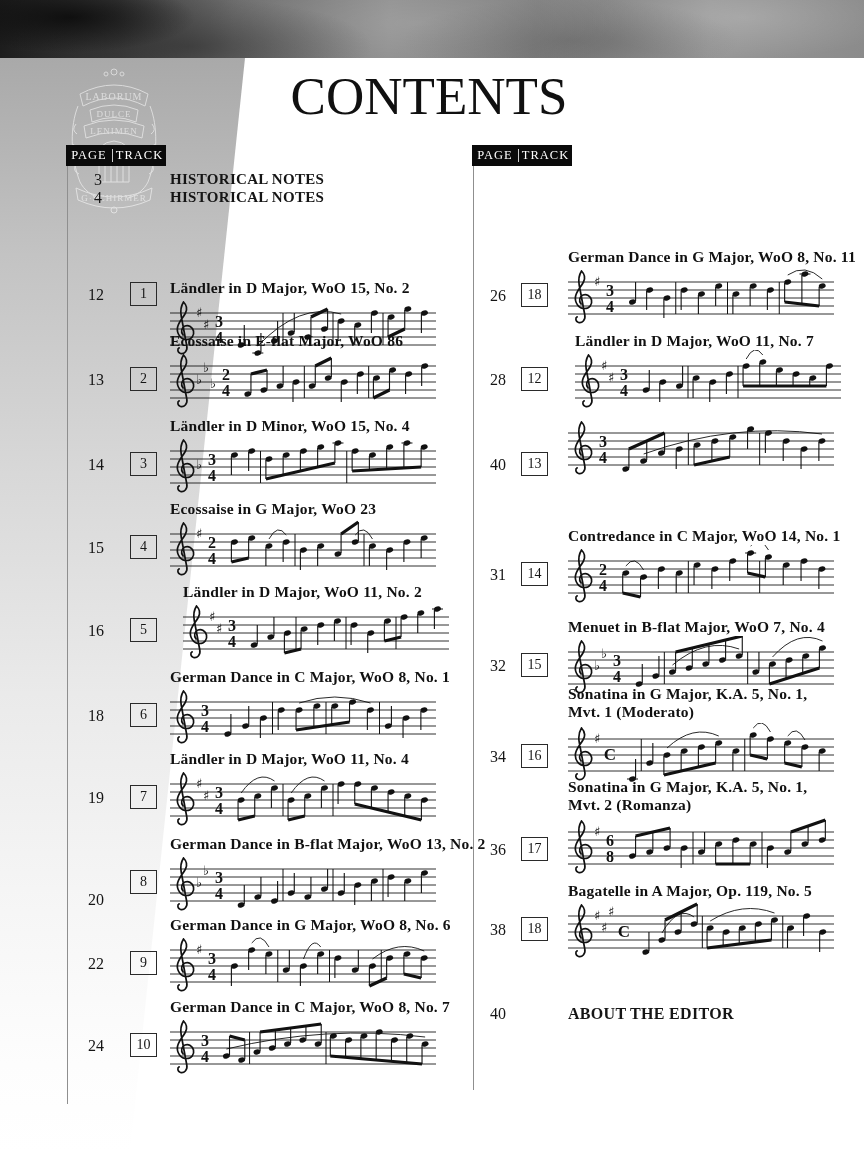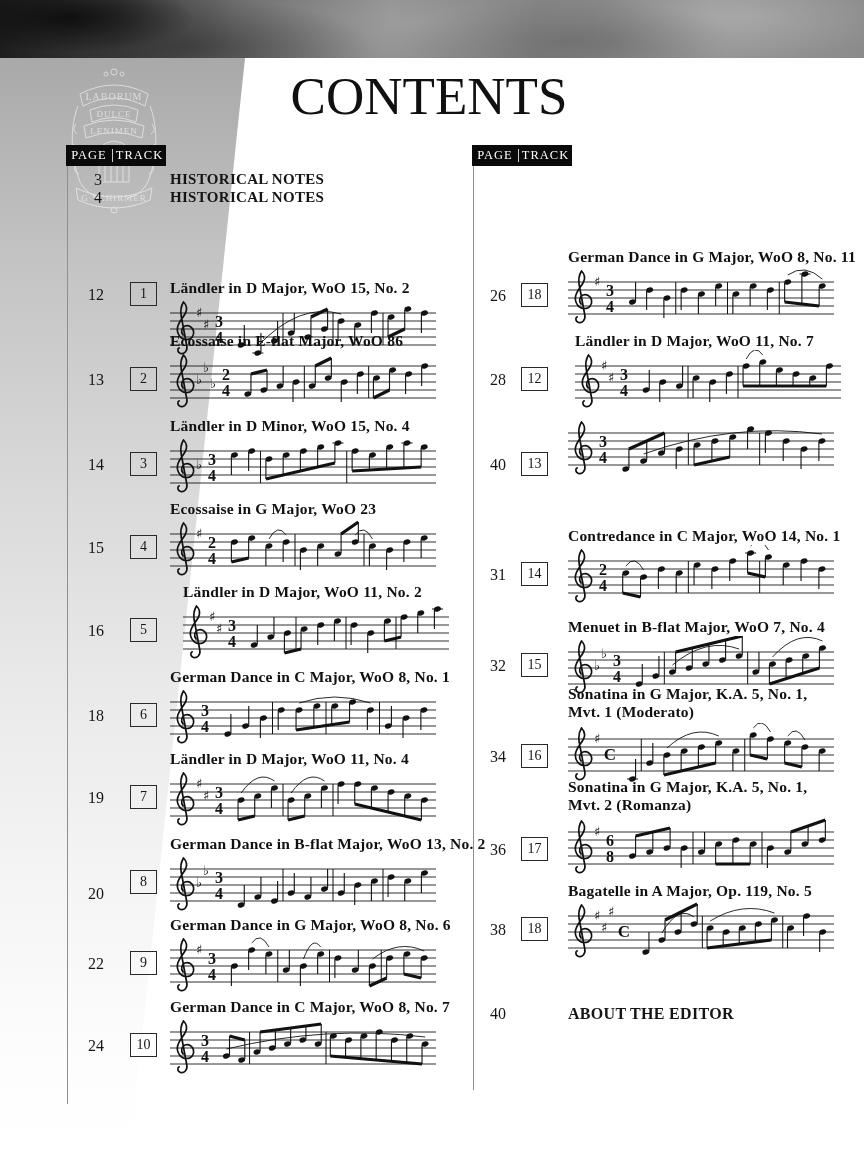--- a/index.html
+++ b/index.html
@@ -436,21 +436,21 @@
             <ellipse cx="237.83333333333334" cy="28" rx="3.5" ry="2.6" fill="#111" transform="rotate(-15 237.83333333333334 28)"></ellipse>
             <line x1="234.73333333333335" y1="29" x2="234.73333333333335" y2="48" stroke="#111" stroke-width="1.1"></line>
             <ellipse cx="254.5" cy="32" rx="3.5" ry="2.6" fill="#111" transform="rotate(-15 254.5 32)"></ellipse>
             <line x1="251.4" y1="33" x2="251.4" y2="52" stroke="#111" stroke-width="1.1"></line>
             <path d="M 71.16666666666667 25 Q 87.83333333333334 1 104.50000000000001 13" fill="none" stroke="#111" stroke-width="0.9"></path>
             <path d="M 121.16666666666667 25 Q 137.83333333333334 1 154.5 13" fill="none" stroke="#111" stroke-width="0.9"></path>
           </svg>
         </div>
       </div>
       <div class="entry" style="top: 835px;">
-        <span class="pnum" style="left: 4px; width: 34px; top: 50px;">20</span>
+        <span class="pnum" style="left: 4px; width: 34px; top: 56px;">20</span>
         <span class="tbox" style="left: 64px; top: 35px;">8</span>
         <div class="econtent" style="left: 104px;">
           <div class="etitle">German Dance in B-flat Major, WoO 13, No. 2</div>
           <svg width="266" height="70" viewBox="0 0 266 70" style="display: block; margin-top: 0px;">
             <line x1="0" y1="16" x2="266" y2="16" stroke="#1a1a1a" stroke-width="0.9"></line>
             <line x1="0" y1="24" x2="266" y2="24" stroke="#1a1a1a" stroke-width="0.9"></line>
             <line x1="0" y1="32" x2="266" y2="32" stroke="#1a1a1a" stroke-width="0.9"></line>
             <line x1="0" y1="40" x2="266" y2="40" stroke="#1a1a1a" stroke-width="0.9"></line>
             <line x1="0" y1="48" x2="266" y2="48" stroke="#1a1a1a" stroke-width="0.9"></line>
             <path d="M13.5 5 C16.5 8 17.5 12 15.5 16 C13 21 8.5 25 7.5 30.5 C6.5 37 11 42.5 16.5 42.5 C21.5 42.5 24.5 38.5 23.5 34 C22.6 30 18.5 27.5 15 29 C11.5 30.5 10.5 35 13 38 M13.5 5 C11 9 10.3 14 11.2 19 L16.8 49 C17.8 54 14 57.5 10.5 56.5 C7.5 55.6 7 52 9.2 50.8" fill="none" stroke="#111" stroke-width="1.7" stroke-linecap="round"></path>

